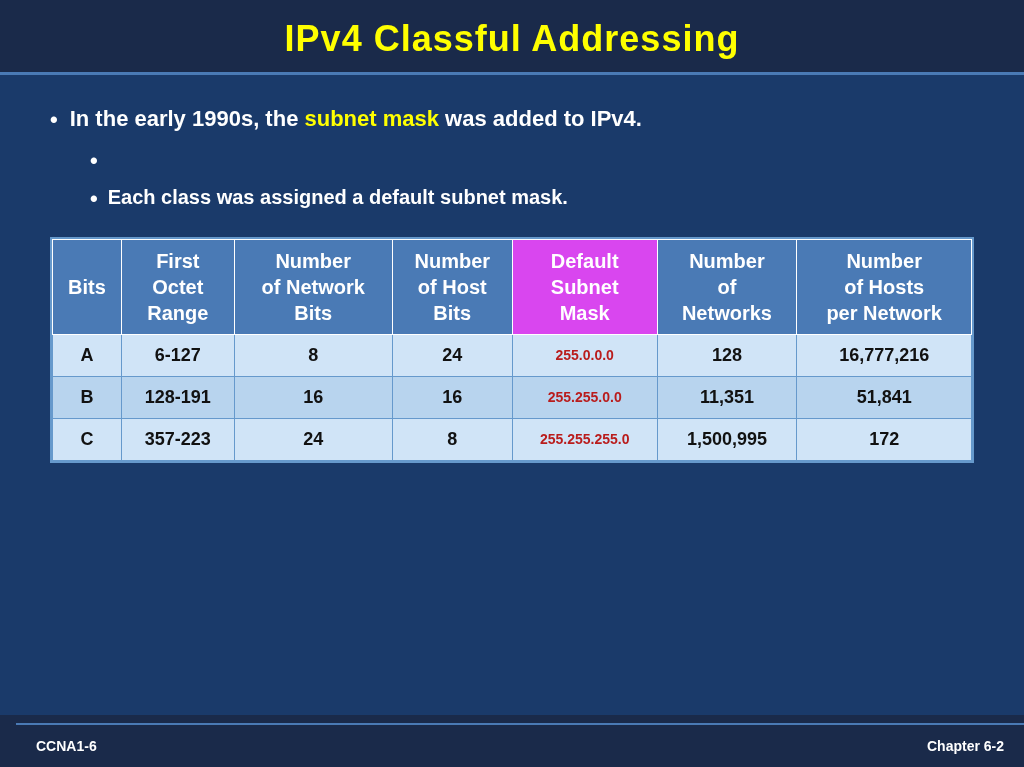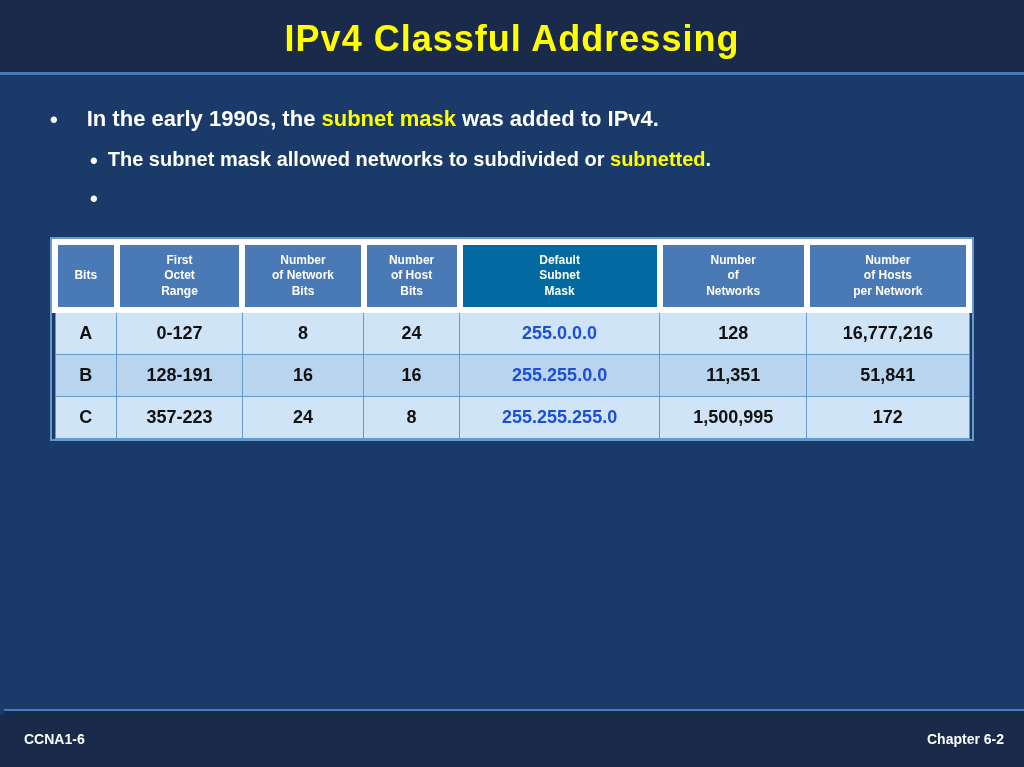--- a/index.html
+++ b/index.html
@@ -53,21 +53,20 @@
 
     .bullet-dot {
       color: white;
       font-size: 22px;
       flex-shrink: 0;
       margin-top: 2px;
     }
 
     .bullet-text {
       line-height: 1.3;
-      margin-left: 17px;
     }
 
     .sub-bullet {
       color: white;
       font-size: 20px;
       font-weight: bold;
       margin-bottom: 10px;
       margin-left: 40px;
       display: flex;
       align-items: flex-start;
@@ -92,31 +91,31 @@
       width: 100%;
       border-collapse: collapse;
     }
 
     thead tr {
       background: #4a7ab5;
     }
 
     thead th {
       color: white;
-      font-size: 12px;
+      font-size: 20px;
       font-weight: bold;
       text-align: center;
       padding: 8px 6px;
-      border: 6px solid #ffffff;
+      border: 1px solid #ffffff;
       line-height: 1.3;
       vertical-align: middle;
     }
 
     thead th.green-header {
-      background: #0369a1;
+      background: #d946ef;
       color: white;
     }
 
     tbody tr {
       background: #d0e4f7;
     }
 
     tbody tr:nth-child(even) {
       background: #b8d4ee;
     }
@@ -125,32 +124,32 @@
       color: #111;
       font-size: 18px;
       font-weight: bold;
       text-align: center;
       padding: 10px 8px;
       border: 1px solid #6699cc;
       vertical-align: middle;
     }
 
     tbody td.red-text {
-      color: #1d4ed8;
-      font-size: 18px;
+      color: #b91c1c;
+      font-size: 14px;
     }
 
     
     #footer {
       position: absolute;
       bottom: 0;
-      left: 4px;
+      left: 16px;
       right: 0;
       background: #1a2a4a;
-      padding: 20px 20px;
+      padding: 13px 20px;
       display: flex;
       justify-content: space-between;
       align-items: center;
       border-top: 2px solid #4a7ab5;
     }
 
     #footer span {
       color: white;
       font-size: 14px;
       font-weight: bold;
@@ -169,48 +168,46 @@
 
     <div class="bullet-item">
       <span class="bullet-dot">•</span>
       <span class="bullet-text">
         In the early 1990s, the <span class="highlight-yellow">subnet mask</span> was added to IPv4.
       </span>
     </div>
 
     <div class="sub-bullet">
       <span class="bullet-dot">•</span>
-      <span class="sub-bullet-text">
-        The subnet mask allowed networks to subdivided or <span class="highlight-yellow">subnetted</span>.
-      </span>
     </div>
 
     <div class="sub-bullet">
       <span class="bullet-dot">•</span>
+      <span class="sub-bullet-text">Each class was assigned a default subnet mask.</span>
     </div>
 
   </div>
 
   <div class="table-container">
     <table>
       <thead>
         <tr>
           <th>Bits</th>
           <th>First<br>Octet<br>Range</th>
           <th>Number<br>of Network<br>Bits</th>
           <th>Number<br>of Host<br>Bits</th>
           <th class="green-header">Default<br>Subnet<br>Mask</th>
           <th>Number<br>of<br>Networks</th>
           <th>Number<br>of Hosts<br>per Network</th>
         </tr>
       </thead>
       <tbody id="table-body">
       <tr>
             <td>A</td>
-            <td>0-127</td>
+            <td>6-127</td>
             <td>8</td>
             <td>24</td>
             <td class="red-text">255.0.0.0</td>
             <td>128</td>
             <td>16,777,216</td>
           </tr>
           <tr>
             <td>B</td>
             <td>128-191</td>
             <td>16</td>

